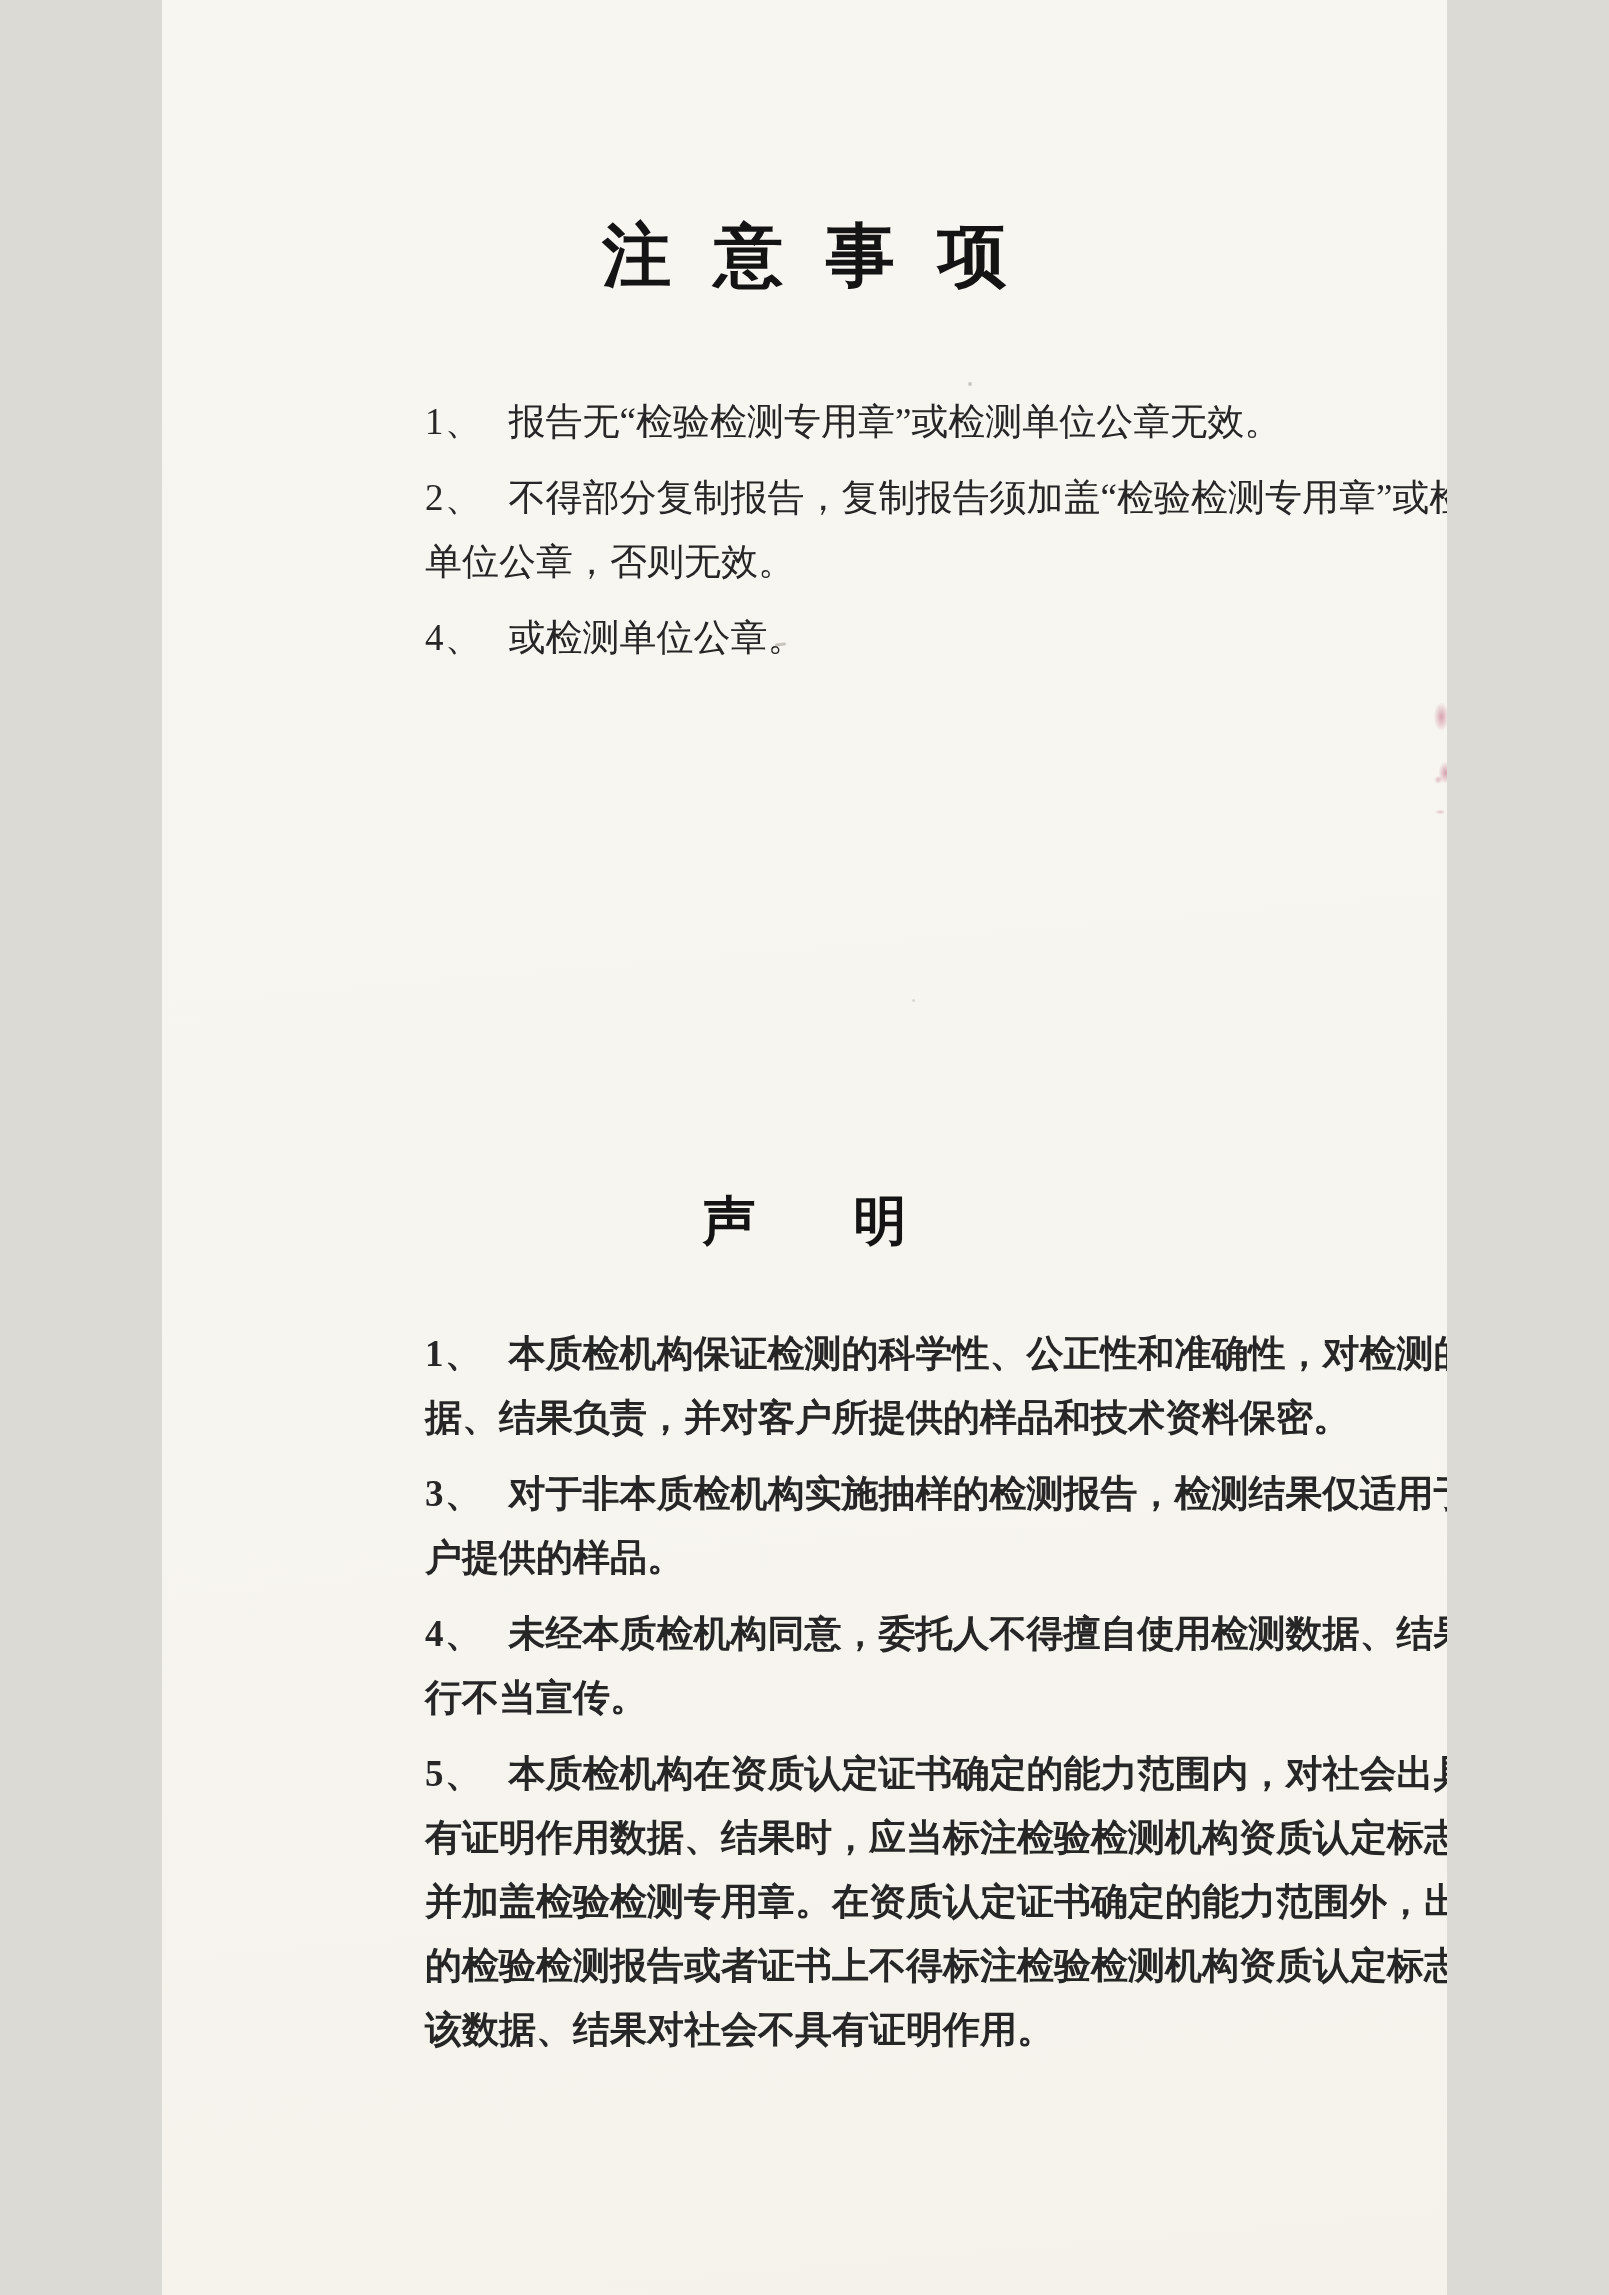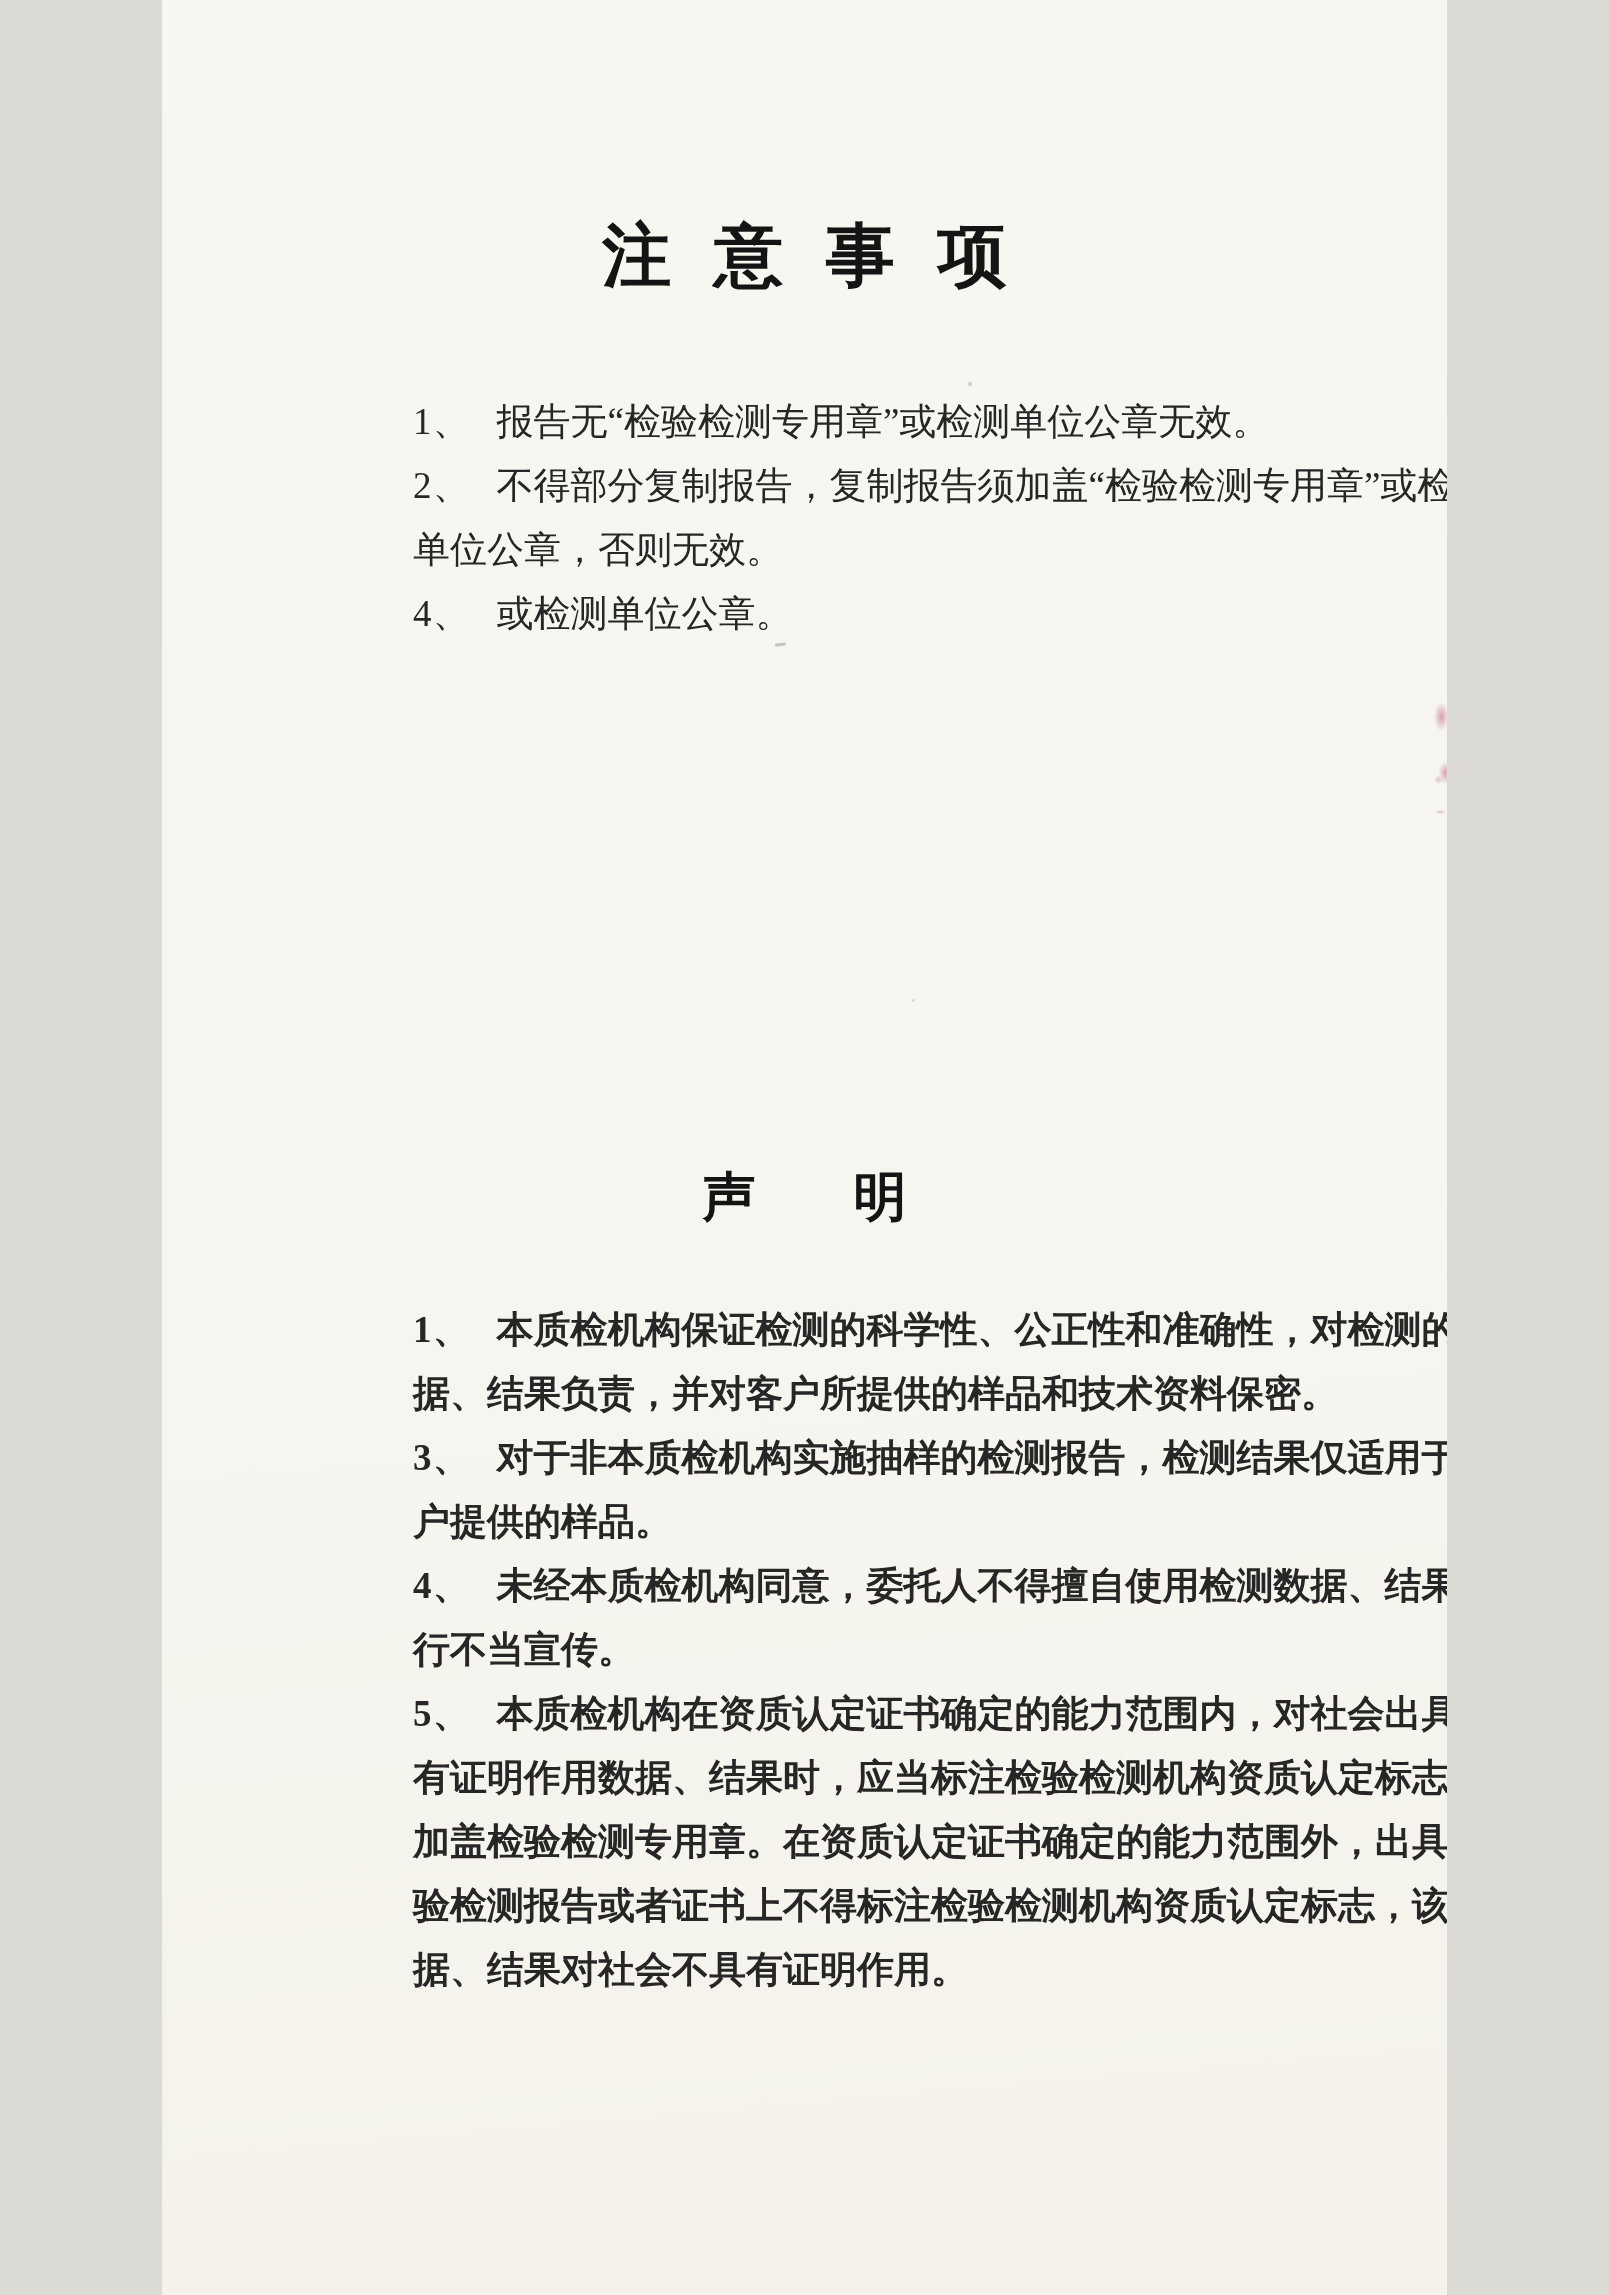--- a/index.html
+++ b/index.html
@@ -31,21 +31,21 @@
   }
   .list{
     width:1112px;
     margin:98px 247px 0 251px;
     font-size:37px;
     line-height:64px;
     word-break:break-all;
     color:#262626;
   }
   .list.statement-list{margin-top:72px;font-weight:bold;}
-  .item{margin:0;}
+  .item{margin:12px;}
   .item .num{margin-right:25.4px;letter-spacing:1.3px;}
   
   .smudge{
     position:absolute;
     top:700px;right:0;
     width:31px;height:140px;
     background:
       radial-gradient(ellipse 10.7px 20px at 82% 12%, rgba(189,92,122,.55), rgba(189,92,122,0) 72%),
       radial-gradient(ellipse 10px 16px at 95% 52%, rgba(181,78,112,.5), rgba(181,78,112,0) 70%),
       radial-gradient(ellipse 6px 6px at 72% 57%, rgba(189,92,122,.38), rgba(189,92,122,0) 70%),

